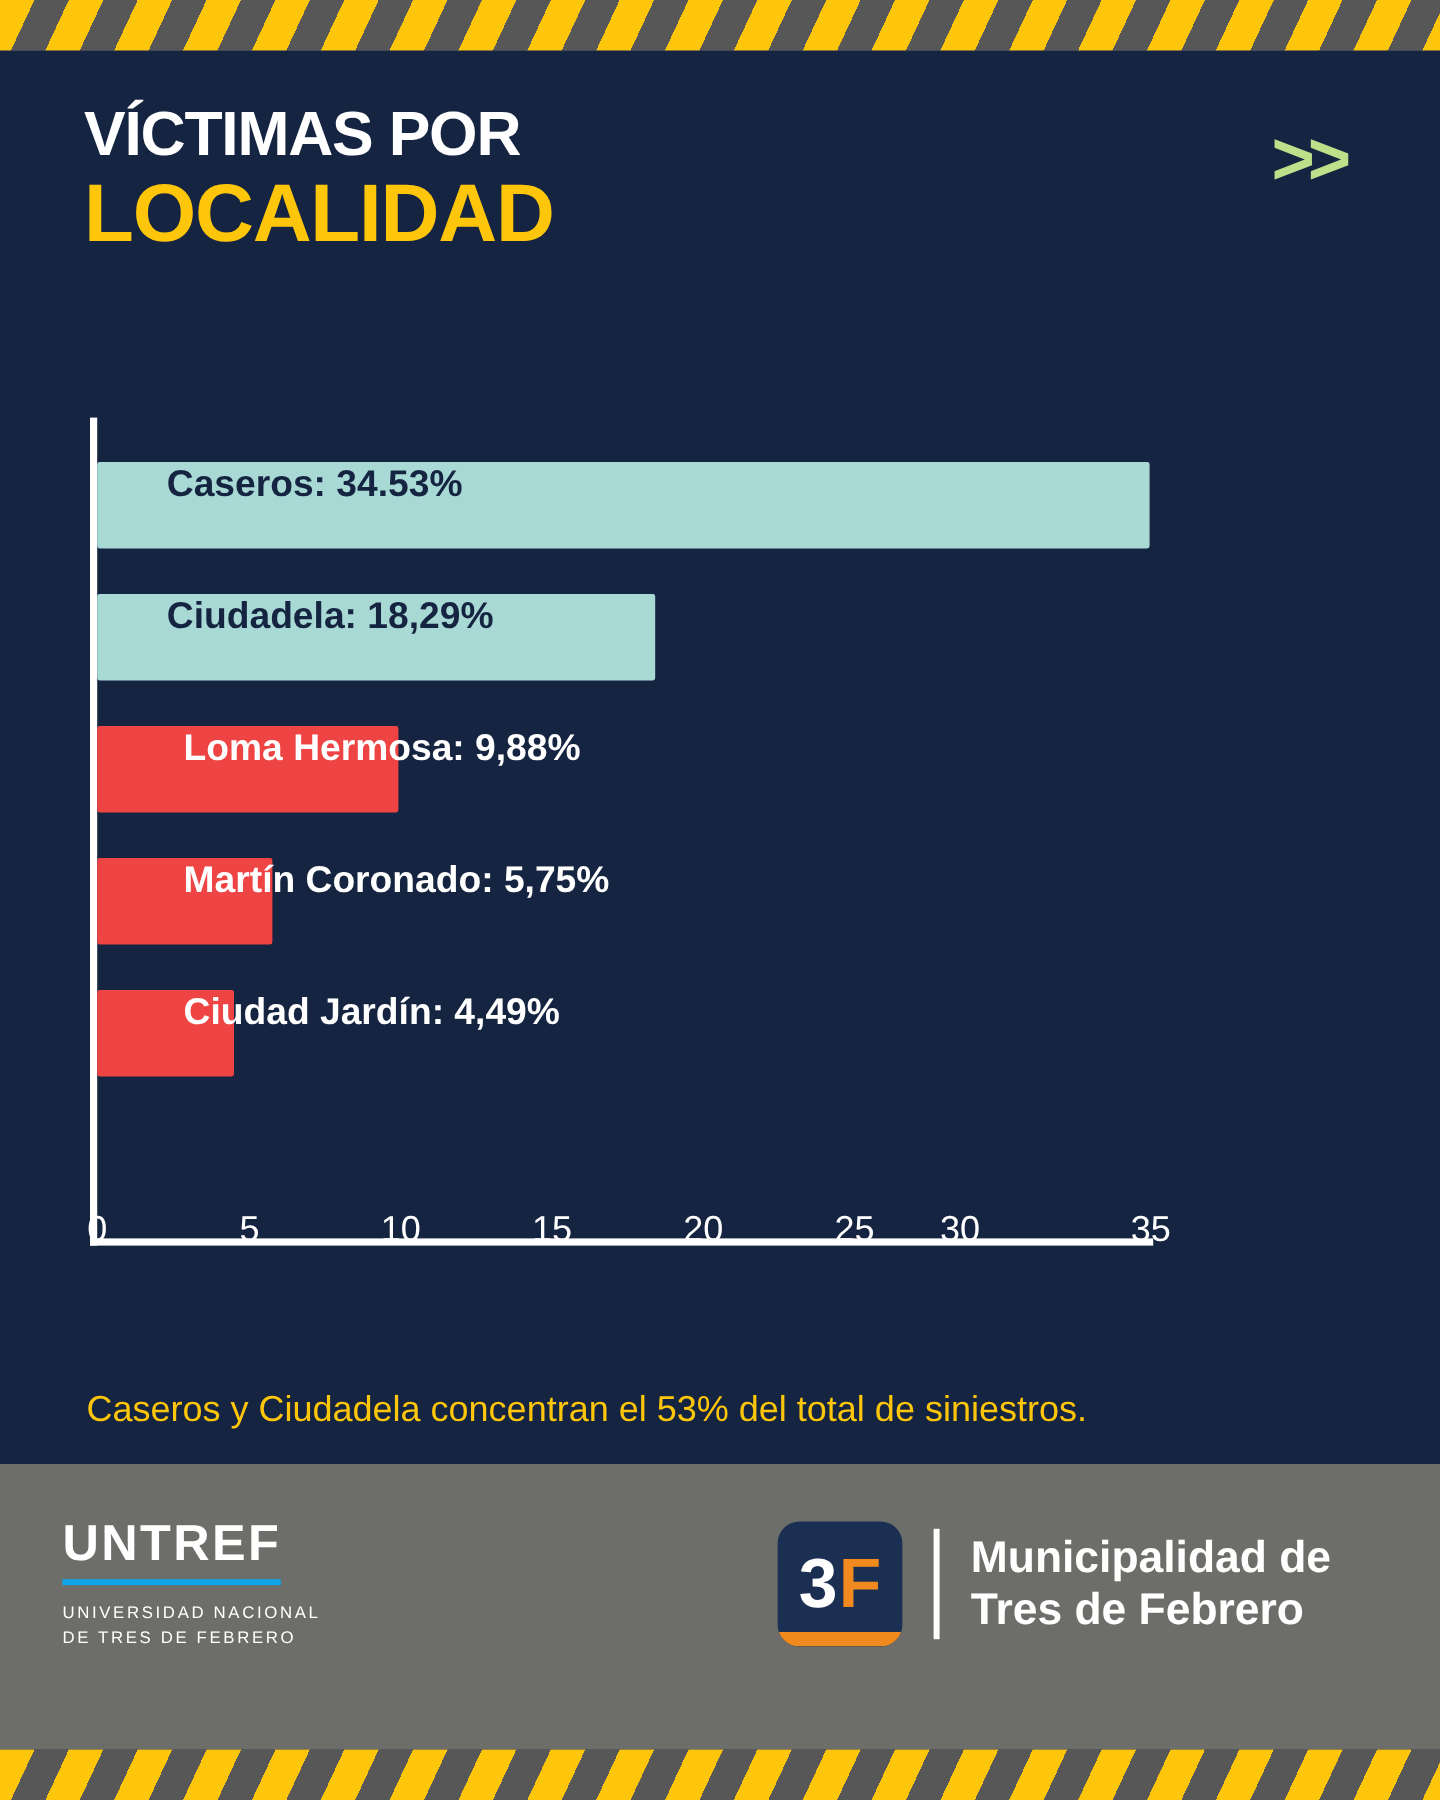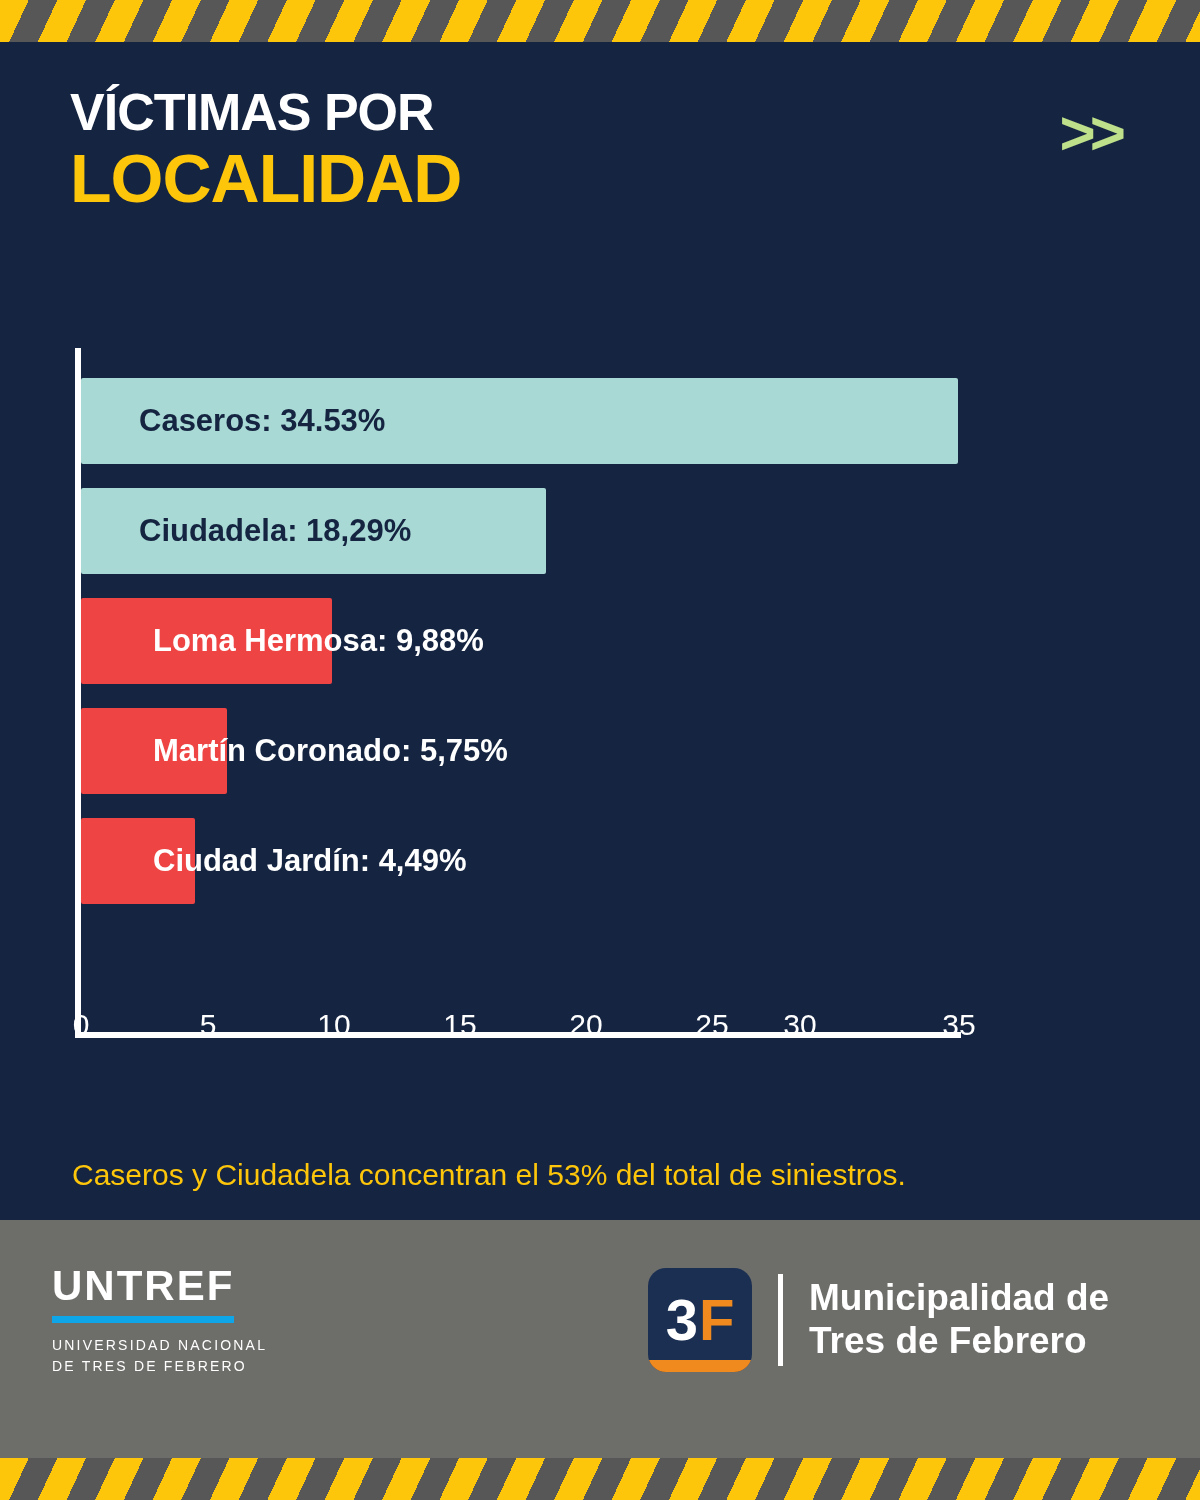--- a/index.html
+++ b/index.html
@@ -89,24 +89,23 @@
     width: 1040px;
     height: 660px;
   }
   .bar-row {
     position: relative;
     height: 110px;
     display: flex;
     align-items: center;
   }
   .bar {
-    height: 86px;
+    height: 72px;
     border-radius: 2px;
     display: flex;
-    align-items: center;
     position: relative;
   }
   .bar.teal { background: #a8d9d5; }
   .bar.green { background: #ef4444; padding-left: 38px; }
   .bar-label {
     font-size: 31px;
     font-weight: 700;
     white-space: nowrap;
   }
   .bar-label.inside {
@@ -155,21 +154,21 @@
     position: absolute;
     left: 52px;
     top: 42px;
     color: #ffffff;
   }
   .untref-name {
     font-size: 42px;
     font-weight: 700;
     letter-spacing: 2px;
     padding-bottom: 6px;
-    border-bottom: 7px solid #0ea5e9;
+    border-bottom: 5px solid #0ea5e9;
     display: inline-block;
   }
   .untref-sub {
     margin-top: 12px;
     font-size: 14px;
     letter-spacing: 2.2px;
     font-weight: 400;
     line-height: 1.5;
   }
   .muni {

